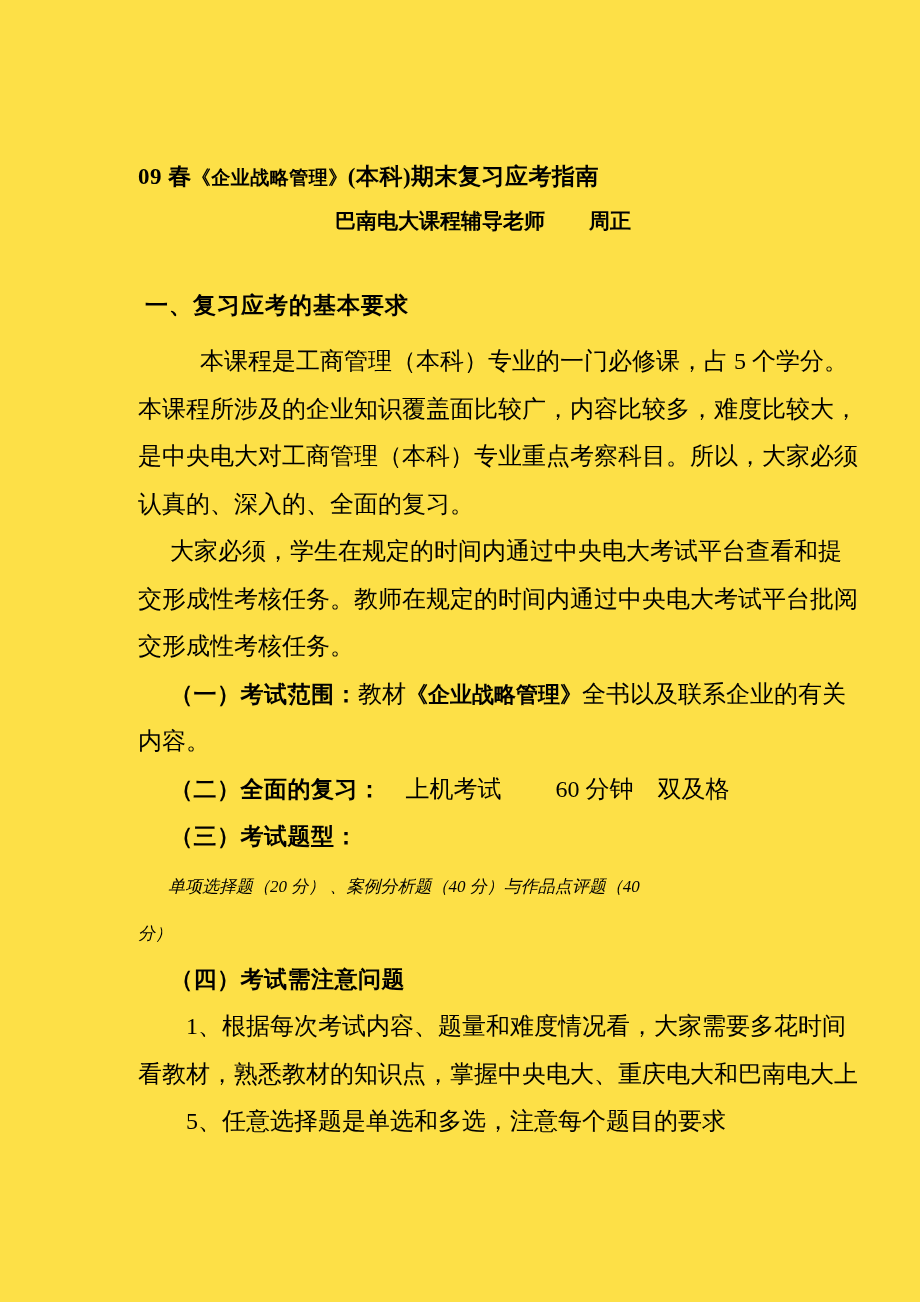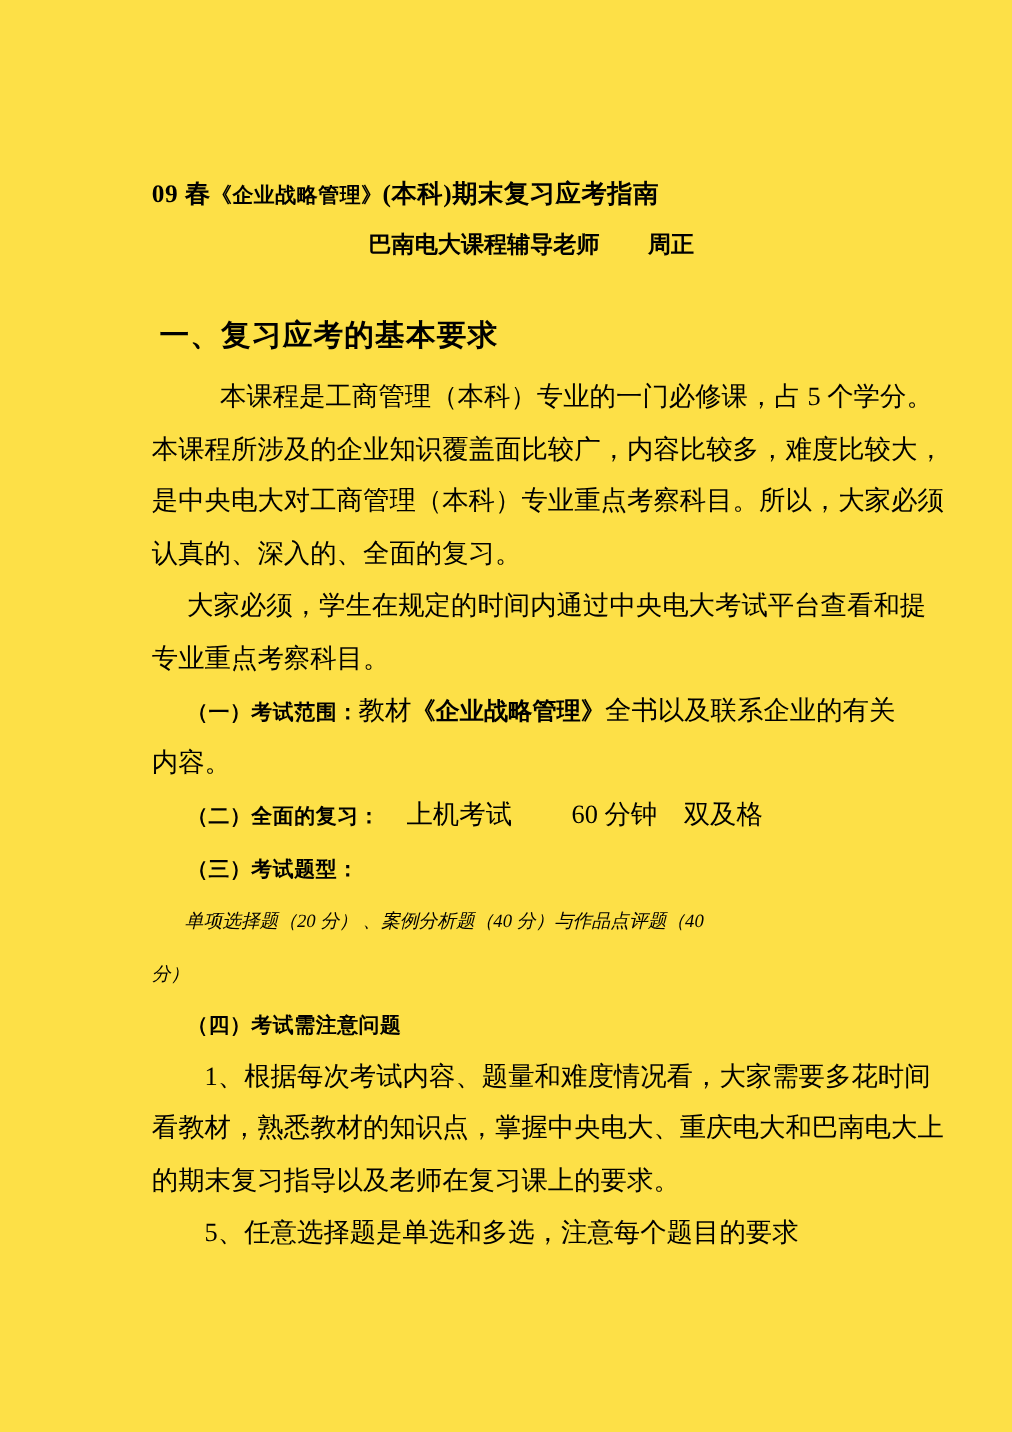--- a/index.html
+++ b/index.html
@@ -46,21 +46,21 @@
   }
   .byline .author-name {
     margin-left: 44px;
   }
   
   .section-heading {
     position: absolute;
     left: 145px;
     top: 289px;
     font-family: "Liberation Sans", sans-serif;
-    font-size: 27px;
+    font-size: 23px;
     font-weight: bold;
     line-height: 32px;
     white-space: nowrap;
     letter-spacing: 1px;
   }
   
   .body-block {
     position: absolute;
     left: 138px;
     top: 338px;
@@ -69,21 +69,21 @@
   .line {
     height: 47.5px;
     line-height: 47.5px;
     font-size: 24px;
     white-space: nowrap;
   }
   .seg { font-family: "Liberation Serif", serif; }
   .seg.bold {
     font-weight: bold;
     font-family: "Liberation Sans", sans-serif;
-    font-size: 19px;
+    font-size: 23px;
     letter-spacing: 0.5px;
   }
   .seg.book {
     font-weight: bold;
     font-family: "Liberation Sans", sans-serif;
     font-size: 22px;
   }
   .seg.italic {
     font-style: italic;
     font-size: 17px;
@@ -104,27 +104,27 @@
   </div>
 
   <div class="section-heading">一、复习应考的基本要求</div>
 
   <div class="body-block">
       <div class="line" style="padding-left: 62px;"><span class="seg regular">本课程是工商管理（本科）专业的一门必修课，占 5 个学分。</span></div>
       <div class="line"><span class="seg regular">本课程所涉及的企业知识覆盖面比较广，内容比较多，难度比较大，</span></div>
       <div class="line"><span class="seg regular">是中央电大对工商管理（本科）专业重点考察科目。所以，大家必须</span></div>
       <div class="line"><span class="seg regular">认真的、深入的、全面的复习。</span></div>
       <div class="line" style="padding-left: 32px;"><span class="seg regular">大家必须，学生在规定的时间内通过中央电大考试平台查看和提</span></div>
-      <div class="line"><span class="seg regular">专业重点考察科目。</span></div>
+      <div class="line"><span class="seg regular">交形成性考核任务。教师在规定的时间内通过中央电大考试平台批阅</span></div>
+      <div class="line"><span class="seg regular">交形成性考核任务。</span></div>
       <div class="line" style="padding-left: 32px;"><span class="seg bold">（一）考试范围：</span><span class="seg regular">教材</span><span class="seg book">《企业战略管理》</span><span class="seg regular">全书以及联系企业的有关</span></div>
       <div class="line"><span class="seg regular">内容。</span></div>
       <div class="line" style="padding-left: 32px;"><span class="seg bold">（二）全面的复习：</span><span class="seg regular">　上机考试　　 60 分钟　双及格</span></div>
       <div class="line" style="padding-left: 32px;"><span class="seg bold">（三）考试题型：</span></div>
       <div class="line" style="padding-left: 30px;"><span class="seg italic">单项选择题（20 分） 、案例分析题（40 分）与作品点评题（40</span></div>
       <div class="line"><span class="seg italic">分）</span></div>
       <div class="line" style="padding-left: 32px;"><span class="seg bold">（四）考试需注意问题</span></div>
       <div class="line" style="padding-left: 48px;"><span class="seg regular">1、根据每次考试内容、题量和难度情况看，大家需要多花时间</span></div>
       <div class="line"><span class="seg regular">看教材，熟悉教材的知识点，掌握中央电大、重庆电大和巴南电大上</span></div>
-      <div class="line"><span class="seg regular">的期末复习指导以及老师在复习课上的要求。</span></div>
       <div class="line" style="padding-left: 48px;"><span class="seg regular">5、任意选择题是单选和多选，注意每个题目的要求</span></div>
     </div>
 
 </div>
 
 </body></html>

